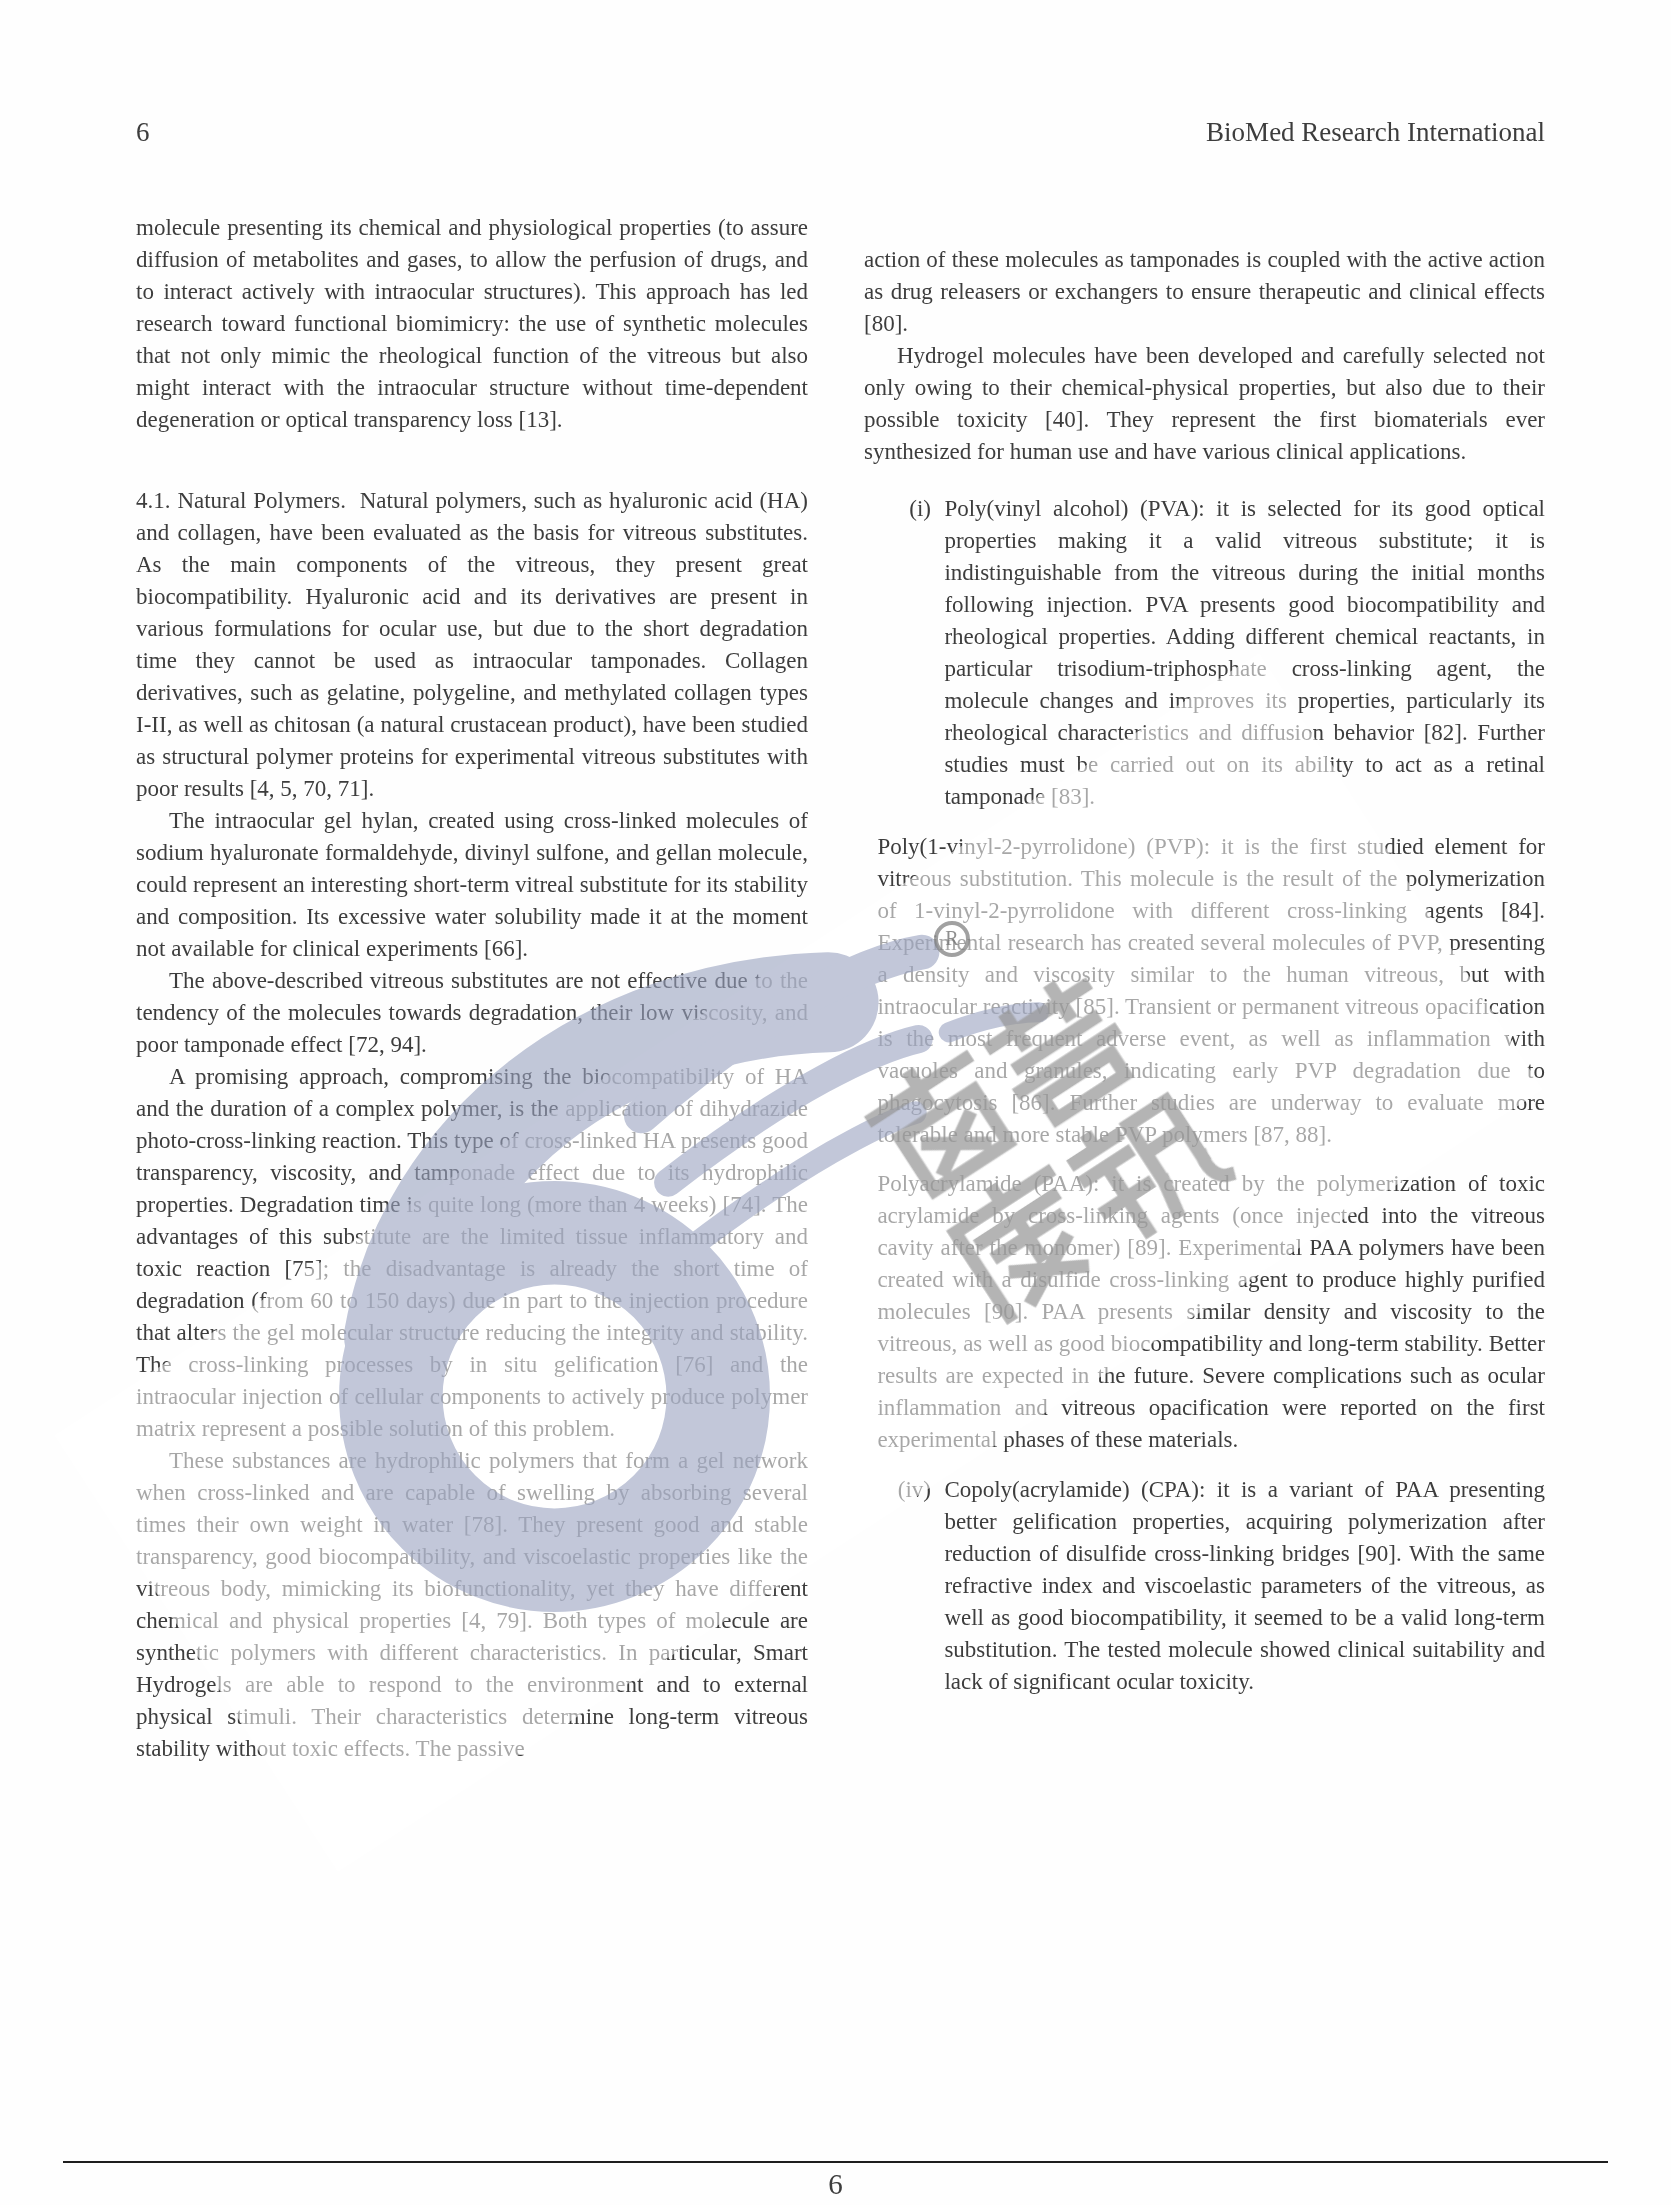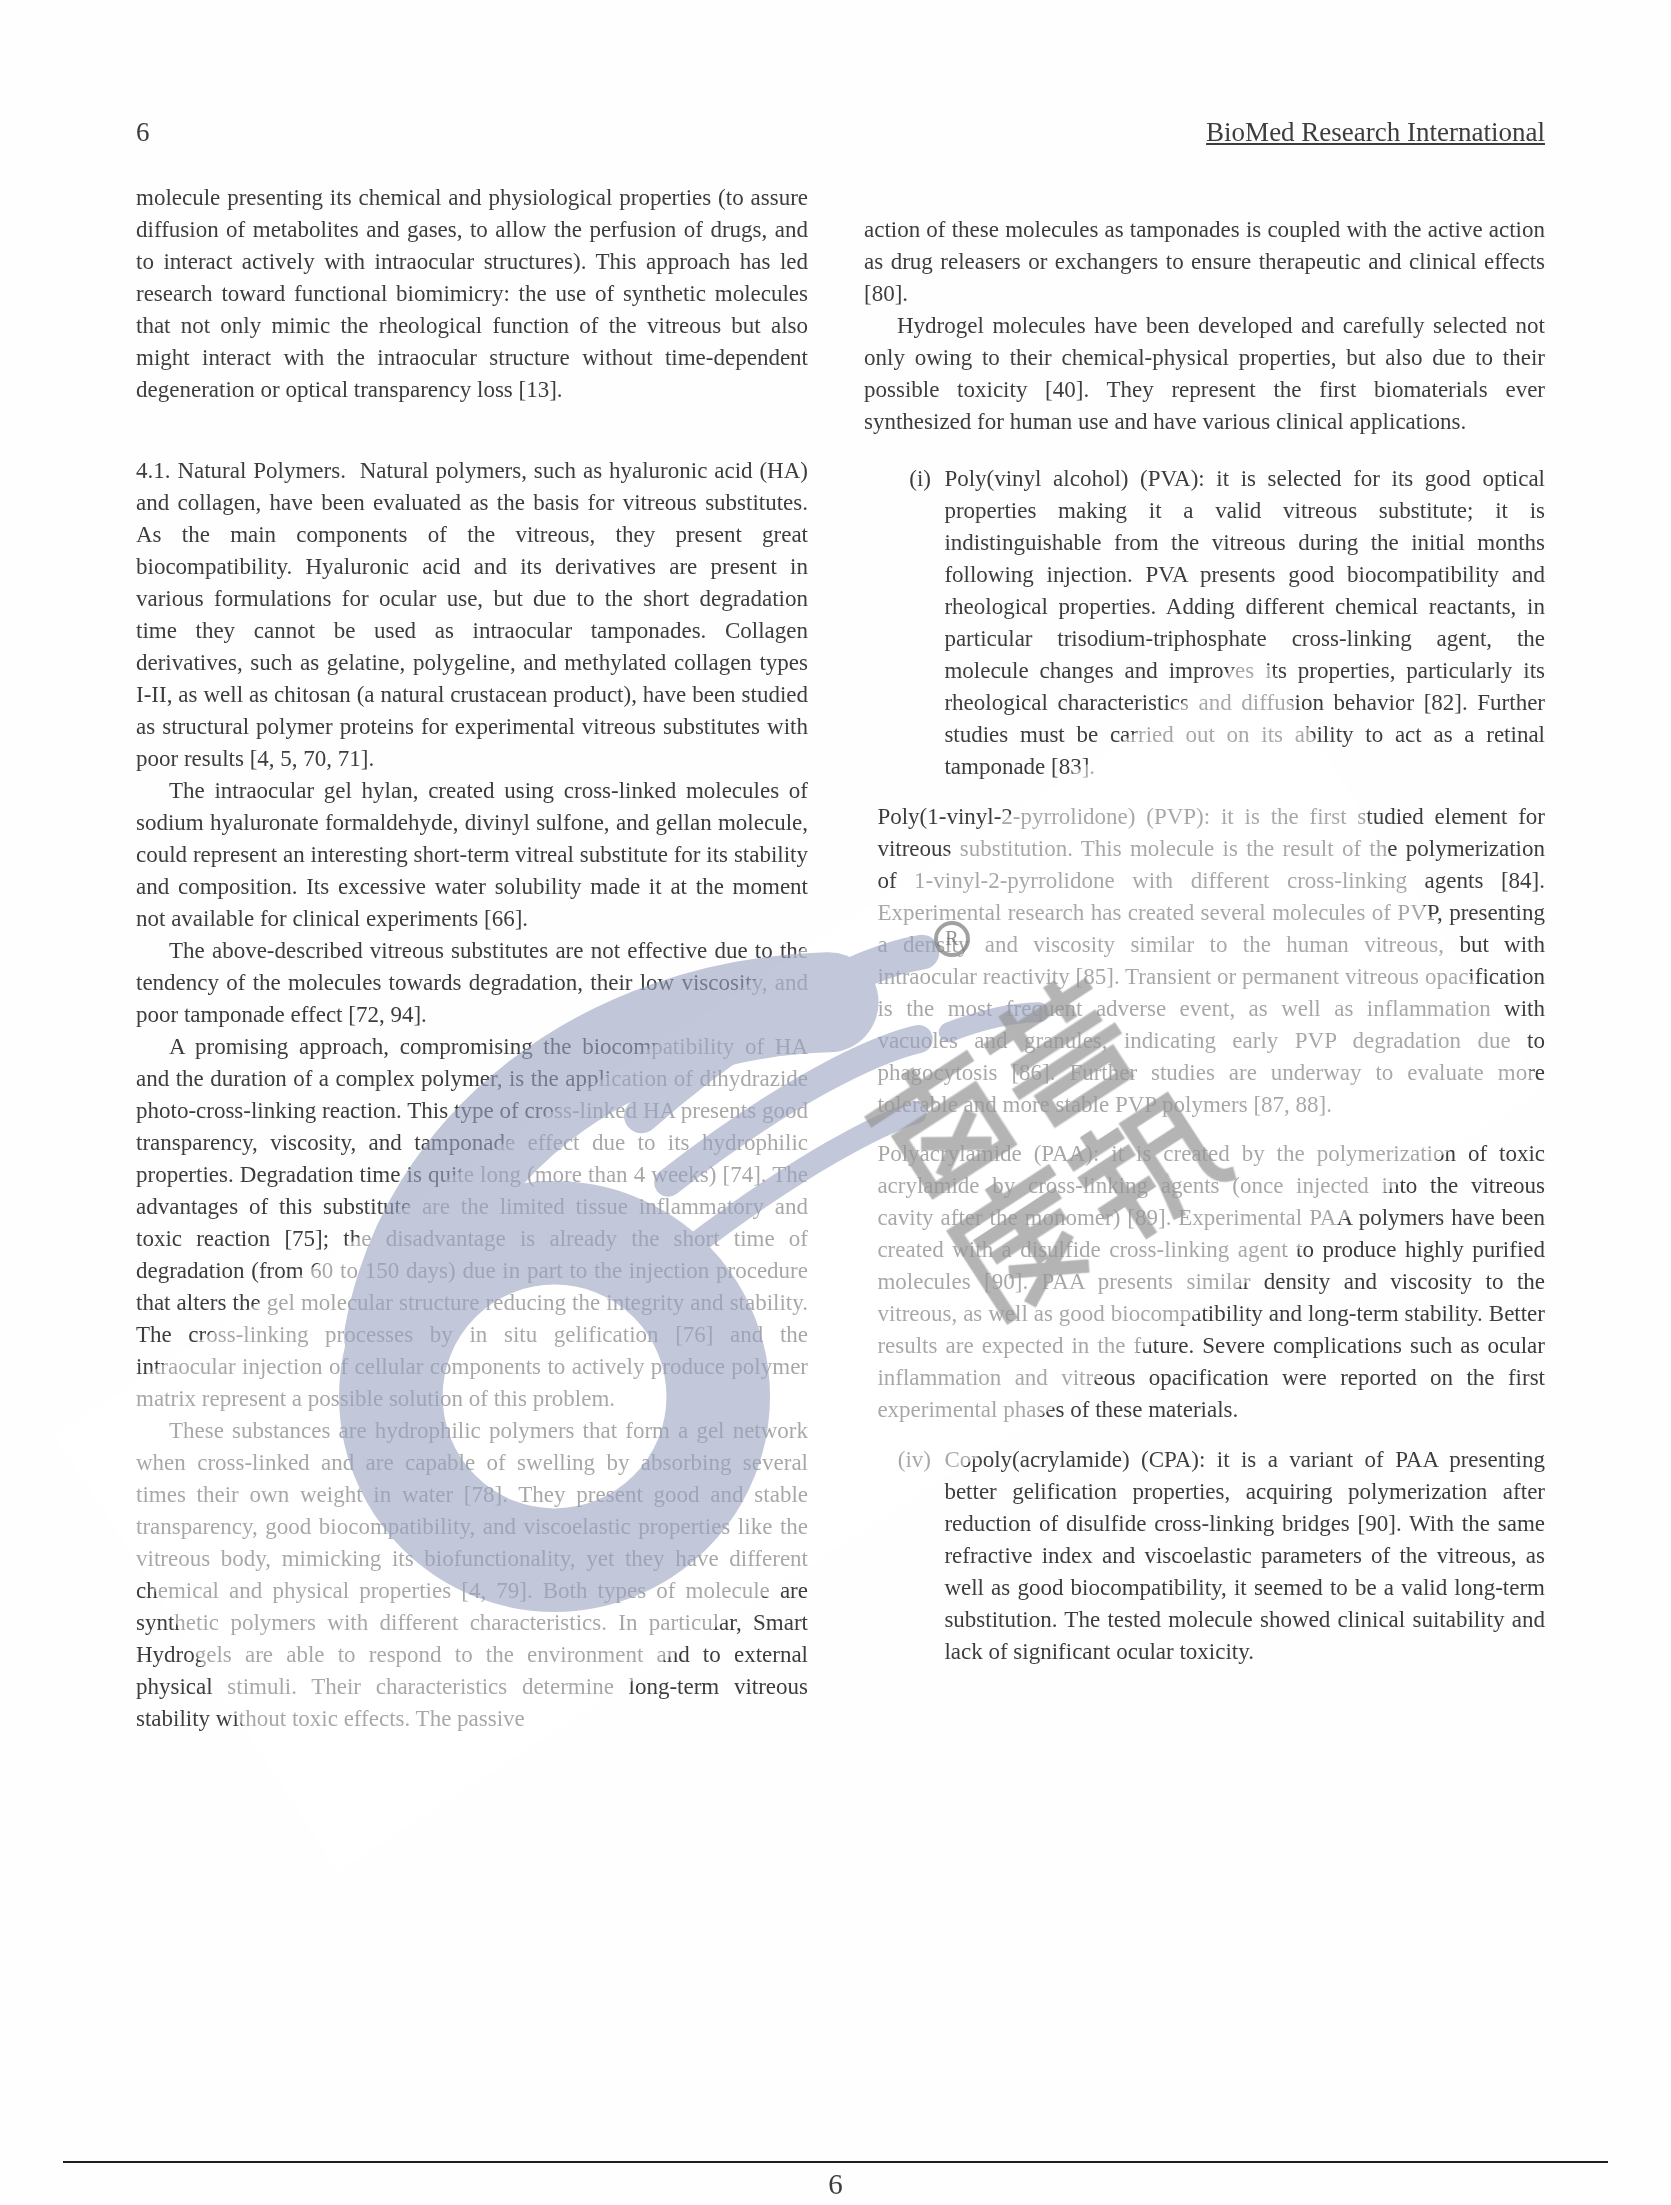--- a/index.html
+++ b/index.html
@@ -13,25 +13,25 @@
     font-family:"Liberation Serif", serif;
     color:#3d3d3d;
   }
   
   .hdr-pagenum{
     position:absolute; left:136px; top:118px;
     font-size:27px; line-height:29px;
   }
   .hdr-journal{
     position:absolute; right:126px; top:118px;
-    font-size:27px; line-height:29px;text-decoration:underline;
+    font-size:27px; line-height:29px;
   }
   
   .col{
-    position:absolute; top:182px;
+    position:absolute; top:212px;
     font-size:23px; line-height:32px;
     text-align:justify;
   }
   .col-left{ left:136px;  width:672px; }
   .col-right{ left:864px; width:681px;margin-top:32px; }
   .para{ margin:0; }
   .para.indent{ text-indent:33px; }
   .para.section{ margin-top:49px; }
   .sec-head{ }
   .sec-head:after{ content:"\00a0\00a0"; }

